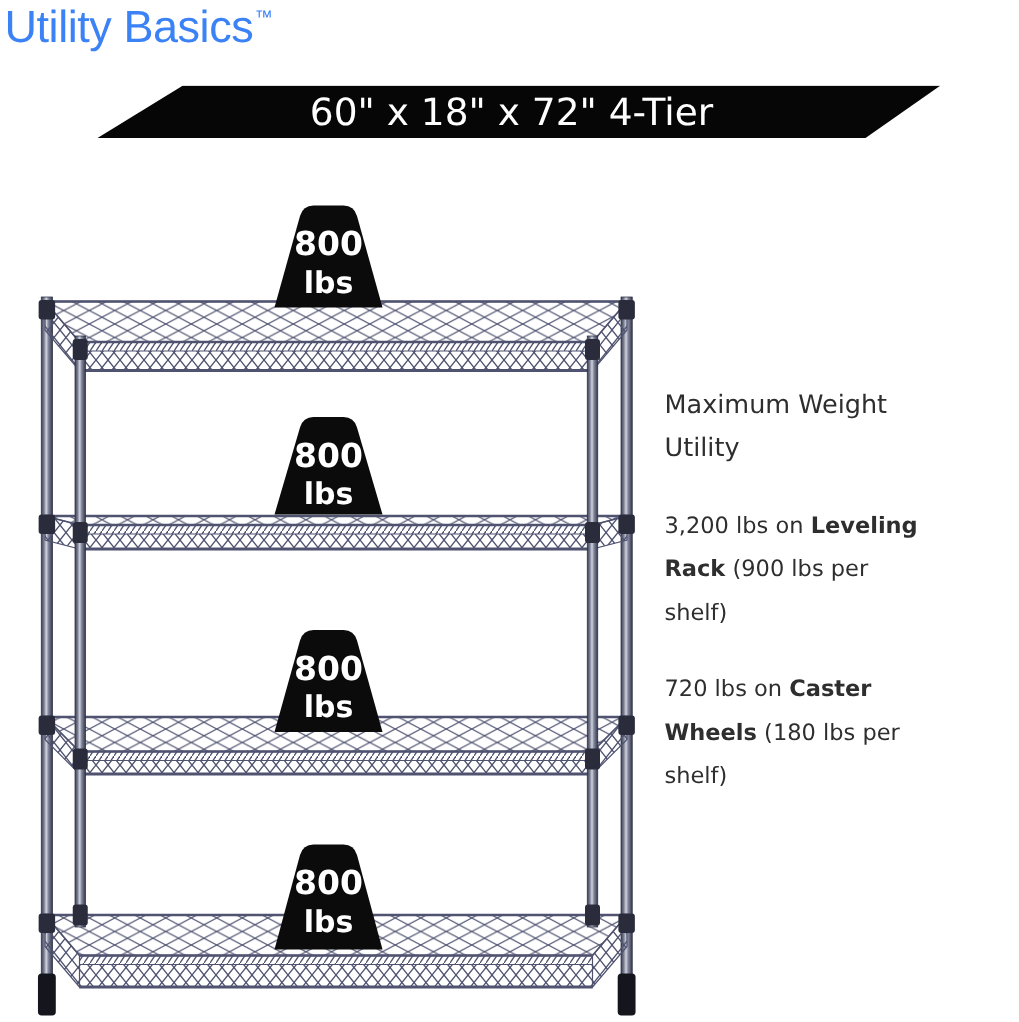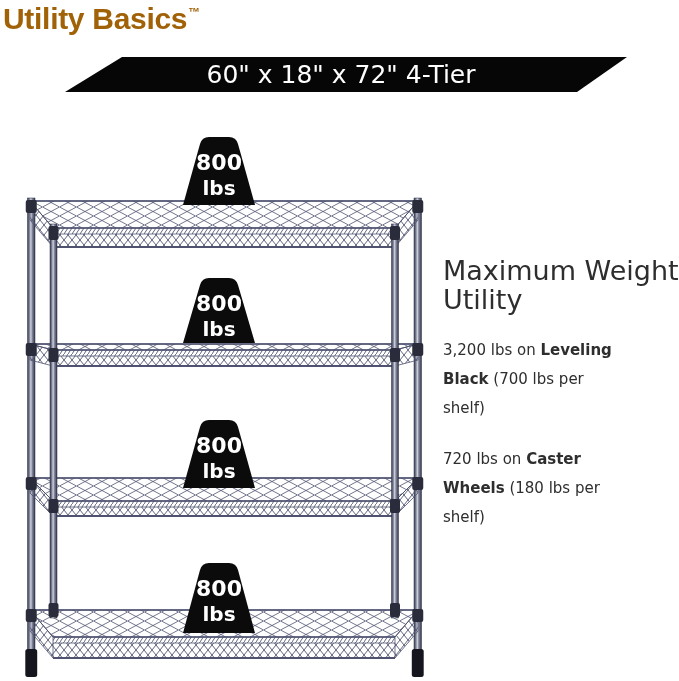--- a/index.html
+++ b/index.html
@@ -1,35 +1,35 @@
 <!DOCTYPE html>
 <html><head>
 <meta charset="utf-8">
 <style>
   html,body{margin:0;padding:0;background:#fff;}
   .stage{position:relative;width:679px;height:681px;background:#ffffff;overflow:hidden;
          font-family:"DejaVu Sans",sans-serif;}
   
-  .brand{position:absolute;left:3px;top:2px;color:#a16207;
-         font-family:"Liberation Sans",sans-serif;font-size:30px;font-weight:700;
+  .brand{position:absolute;left:3px;top:2px;color:#3b82f6;
+         font-family:"Liberation Sans",sans-serif;font-size:30px;font-weight:400;
          letter-spacing:-0.3px;white-space:nowrap;}
   .brand sup{font-size:12px;position:relative;top:-2px;left:1px;}
   
   .banner{position:absolute;left:60px;top:57px;width:570px;height:35px;
           background:#060606;color:#ffffff;
           clip-path:polygon(62px 0px,567px 0px,517px 35px,5px 35px);
           display:flex;align-items:center;justify-content:center;
           font-size:25px;white-space:pre;}
   .banner b{font-weight:700;}
   
   #rack{position:absolute;left:0;top:0;}
   #rack text{font-family:"DejaVu Sans",sans-serif;}
   
   .info{position:absolute;left:443px;top:256px;width:236px;color:#2e2e2e;}
-  .info .heading{font-size:27px;line-height:29px;margin:0 0 22px 0;font-weight:400;}
+  .info .heading{font-size:17px;line-height:29px;margin:0 0 22px 0;font-weight:400;}
   .info .spec{font-size:15px;line-height:29px;margin:0 0 22px 0;}
   .info .spec b{font-weight:700;}
   .line{white-space:pre;}
 </style>
 </head>
 <body>
 
 <div class="stage">
 
   <div class="brand">
@@ -157,21 +157,21 @@
       </g>
     </svg>
 
   <div class="info">
     <p class="heading">
       <span class="line">Maximum Weight</span><br>
       <span class="line">Utility</span>
     </p>
     <p class="spec">
       <span class="line"><span>3,200 lbs on </span><b>Leveling</b></span><br>
-      <span class="line"><b>Black</b><span> (700 lbs per</span></span><br>
+      <span class="line"><b>Rack</b><span> (900 lbs per</span></span><br>
       <span class="line">shelf)</span>
     </p>
     <p class="spec">
       <span class="line"><span>720 lbs on </span><b>Caster</b></span><br>
       <span class="line"><b>Wheels</b><span> (180 lbs per</span></span><br>
       <span class="line">shelf)</span>
     </p>
   </div>
 
 </div>

